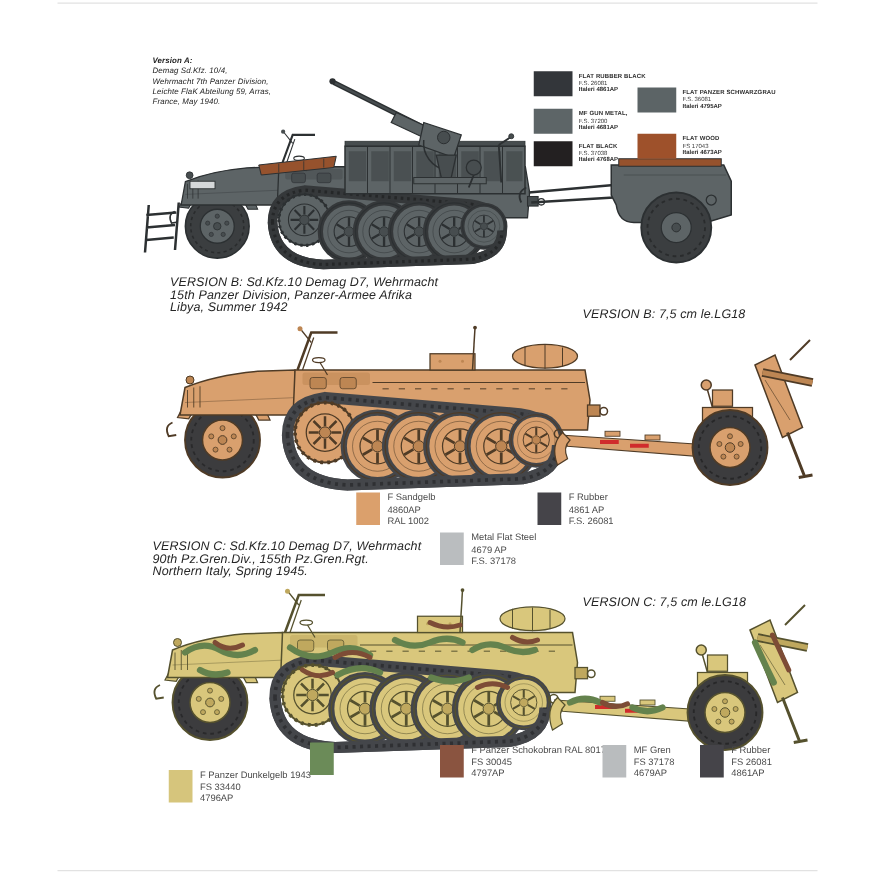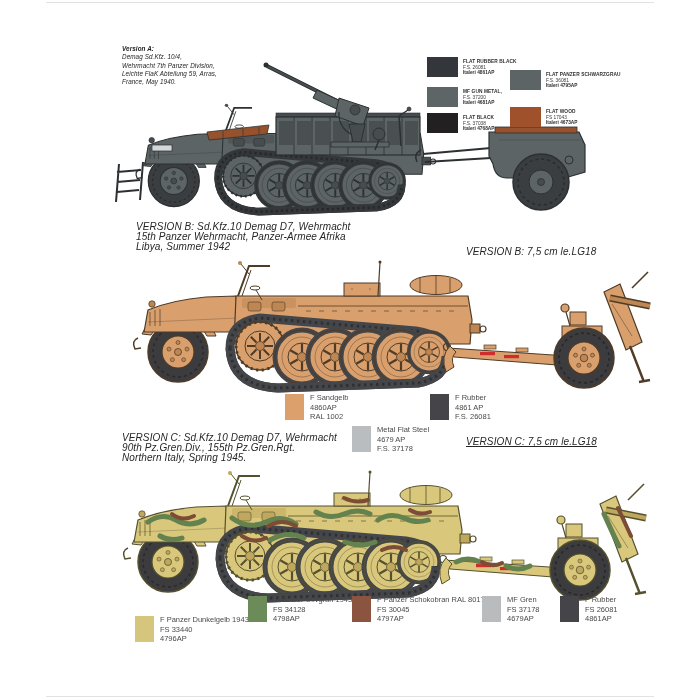--- a/index.html
+++ b/index.html
@@ -241,21 +241,21 @@
   <div class="sw" style="background-color: rgb(158, 81, 43);"></div>
   <div class="lbl">
       <div class="l1">Flat Wood</div>
       <div>FS 17043</div>
       <div class="l3">Italeri 4673AP</div>
     </div>
 </div>
 
 <div class="abs cap" style="left:136px;top:222px;">
   <div>VERSION B: Sd.Kfz.10 Demag D7, Wehrmacht</div>
-  <div>15th Panzer Wehrmacht, Panzer-Armee Afrika</div>
+  <div>15th Panzer Division, Panzer-Armee Afrika</div>
   <div>Libya, Summer 1942</div>
 </div>
 <div class="abs gun-cap" style="left:466px;top:246px;">VERSION B: 7,5 cm le.LG18</div>
 
 <svg class="scheme-b" style="left:120px;top:250px;" width="534" height="140" viewBox="0 0 534 140">
   <g transform="translate(10,2)">
     <use href="#halftrack"></use>
   </g>
   <g transform="translate(324,4)">
     <use href="#lg18"></use>
@@ -285,21 +285,21 @@
       <div>4861 AP</div>
       <div>F.S. 26081</div>
     </div>
 </div>
 
 <div class="abs cap" style="left:122px;top:433px;">
   <div>VERSION C: Sd.Kfz.10 Demag D7, Wehrmacht</div>
   <div>90th Pz.Gren.Div., 155th Pz.Gren.Rgt.</div>
   <div>Northern Italy, Spring 1945.</div>
 </div>
-<div class="abs gun-cap" style="left:466px;top:436px;text-decoration:underline;">VERSION C: 7,5 cm le.LG18</div>
+<div class="abs gun-cap" style="left:466px;top:477px;">VERSION C: 7,5 cm le.LG18</div>
 
 <svg class="scheme-c" style="left:110px;top:458px;" width="554" height="144" viewBox="0 0 554 144">
   <g transform="translate(10,4)">
     <use href="#halftrack"></use>
     <g>
       <path class="camo-g" d="M28,60 q14,-10 28,-2 q14,8 28,0"></path>
       <path class="camo-g" d="M112,56 q16,12 34,4 q16,-8 30,2"></path>
       <path class="camo-g" d="M196,50 q14,8 28,2 q14,-6 26,0"></path>
       <path class="camo-g" d="M258,58 q12,-8 26,-2 q12,6 24,2"></path>
       <path class="camo-g" d="M150,78 q18,-10 34,-2"></path>
@@ -328,25 +328,20 @@
 <div class="paint paint-bc" style="left:135px;top:614px;">
   <div class="sw" style="background-color: rgb(214, 197, 124);"></div>
   <div class="lbl">
       <div>F Panzer Dunkelgelb 1943</div>
       <div>FS 33440</div>
       <div>4796AP</div>
     </div>
 </div>
 <div class="paint paint-bc" style="left:248px;top:594px;">
   <div class="sw" style="background-color: rgb(107, 139, 88);"></div>
-  <div class="lbl">
-      <div>F Panzer Olivgrun 1943</div>
-      <div>FS 34128</div>
-      <div>4798AP</div>
-    </div>
 </div>
 <div class="paint paint-bc" style="left:352px;top:594px;">
   <div class="sw" style="background-color: rgb(138, 84, 64);"></div>
   <div class="lbl">
       <div>F Panzer Schokobran RAL 8017</div>
       <div>FS 30045</div>
       <div>4797AP</div>
     </div>
 </div>
 <div class="paint paint-bc" style="left:482px;top:594px;">

